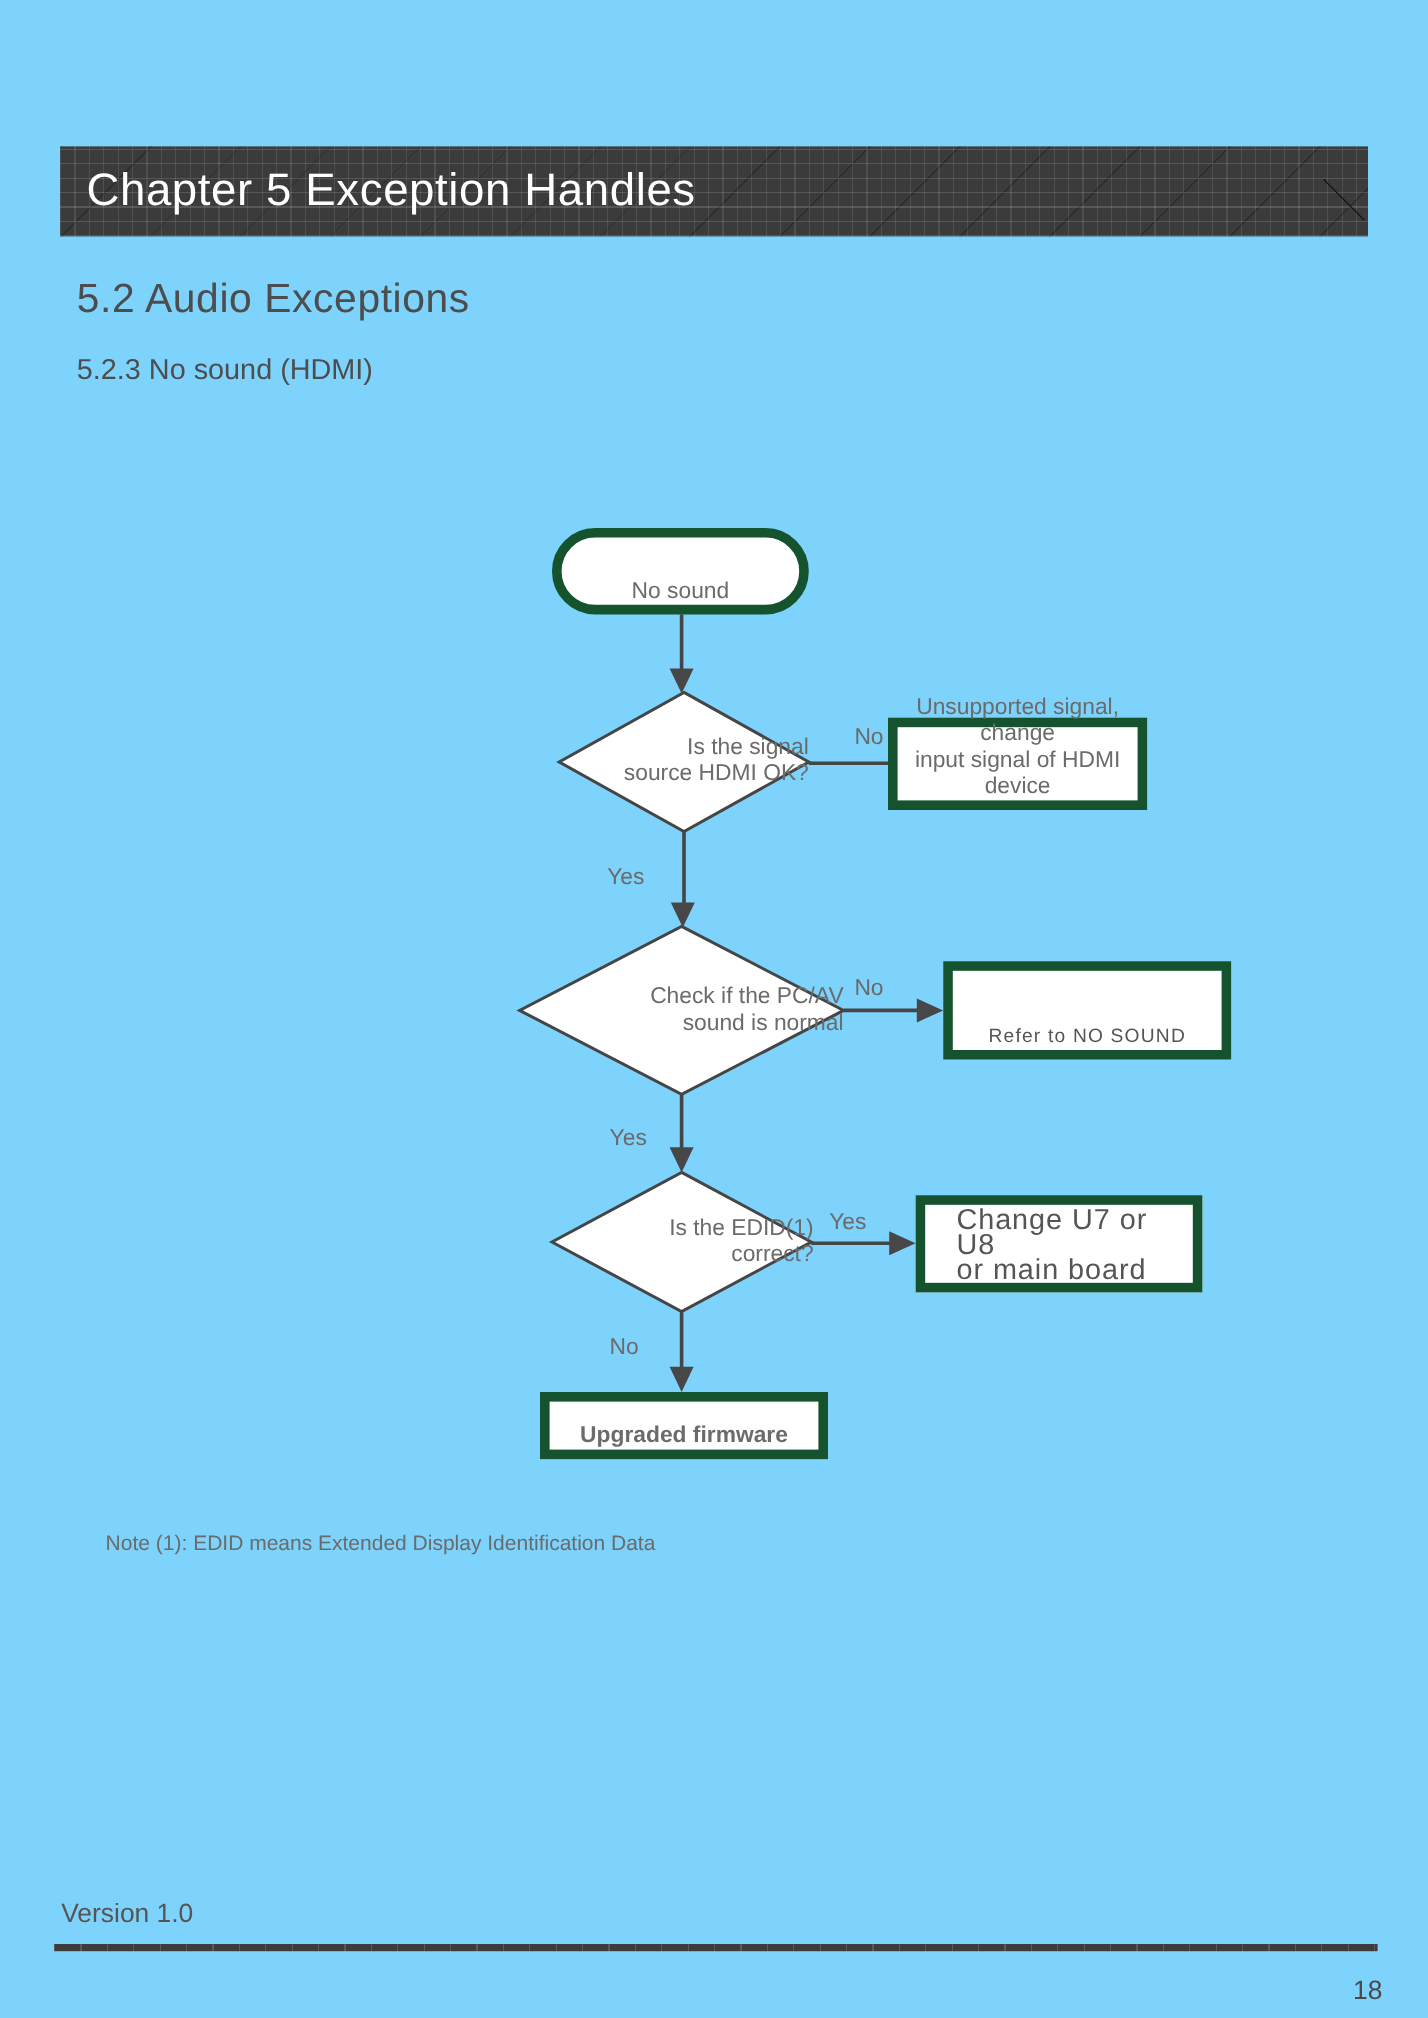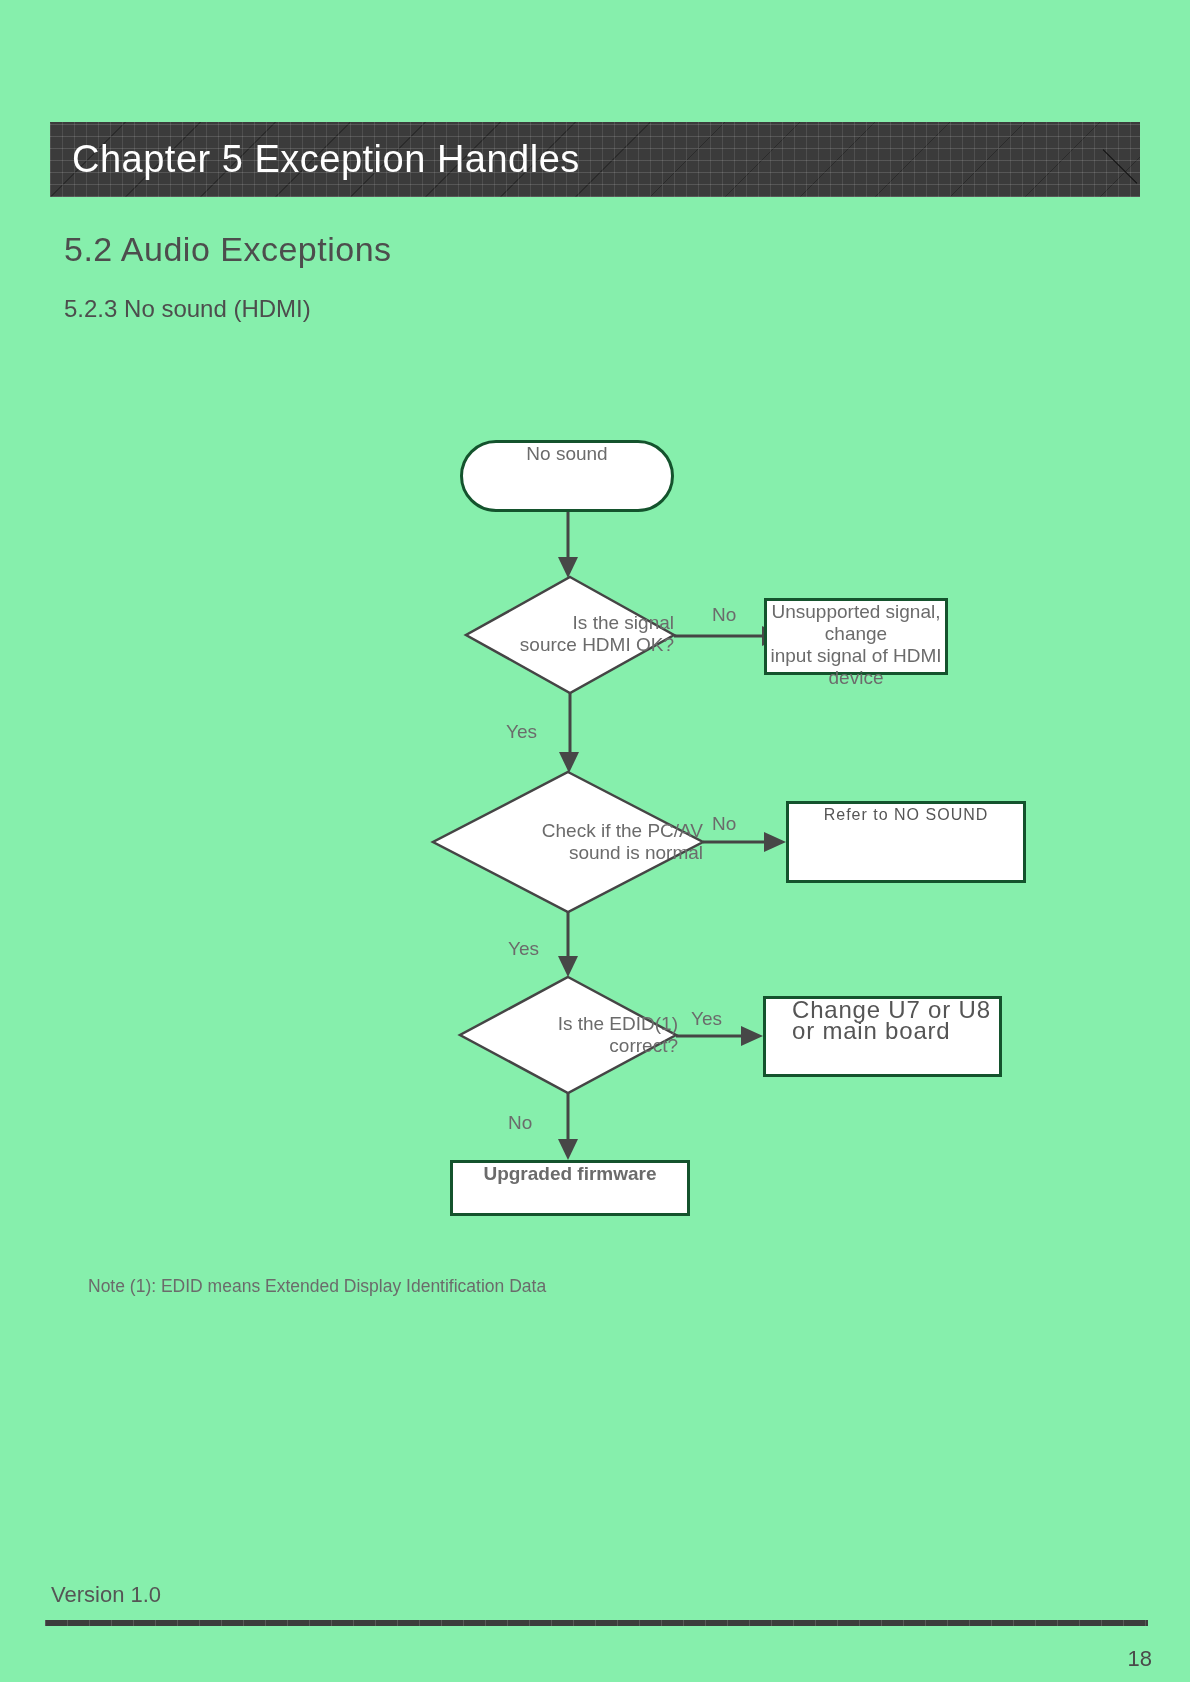--- a/index.html
+++ b/index.html
@@ -1,17 +1,17 @@
 <!DOCTYPE html>
 <html><head>
 <meta charset="utf-8">
 <style>
   html,body{margin:0;padding:0;background:#fff;}
   .page{
-    position:relative;width:1190px;height:1682px;background:#86efac;overflow:hidden;
+    position:relative;width:1190px;height:1682px;background:#7dd3fc;overflow:hidden;
     font-family:"Liberation Sans","DejaVu Sans",sans-serif;
   }
   
   .chapter-band{
     position:absolute;left:50px;top:122px;width:1090px;height:75px;
     background-color:#3b3b3b;
     background-image:
       repeating-linear-gradient(0deg, rgba(255,255,255,0.14) 0 1px, transparent 1px 12px),
       repeating-linear-gradient(90deg, rgba(255,255,255,0.10) 0 1px, transparent 1px 12px),
       repeating-linear-gradient(135deg, rgba(0,0,0,0.28) 0 1px, transparent 1px 53px);
@@ -30,26 +30,26 @@
     position:absolute;left:64px;top:230px;margin:0;
     font-size:34px;font-weight:400;color:#4d4d4d;letter-spacing:0.5px;
   }
   .subsection-heading{
     position:absolute;left:64px;top:295px;margin:0;
     font-size:24px;font-weight:400;color:#4d4d4d;
   }
   
   .flow-svg{position:absolute;left:0;top:0;width:1190px;height:1682px;pointer-events:none;}
   .node{
-    position:absolute;box-sizing:border-box;background:#fff;border:3px solid #14532d;
-    display:flex;flex-direction:column;align-items:center;justify-content:flex-start;
+    position:absolute;box-sizing:border-box;background:#fff;border:8px solid #14532d;
+    display:flex;flex-direction:column;align-items:center;justify-content:flex-end;
     color:#6b6b6b;font-size:19px;line-height:22px;text-align:center;
   }
   .stadium{left:460px;top:440px;width:214px;height:72px;border-radius:37px;}
-  .box1{left:764px;top:598px;width:184px;height:77px;}
+  .box1{left:740px;top:598px;width:216px;height:77px;}
   .box2{left:786px;top:801px;width:240px;height:82px;color:#555;font-size:16px;letter-spacing:1px;}
   .box3{left:763px;top:996px;width:239px;height:81px;color:#555;font-size:24px;letter-spacing:0.8px;
         align-items:flex-start;padding-left:26px;text-align:left;line-height:21px;}
   .box4{left:450px;top:1160px;width:240px;height:56px;font-weight:bold;}
   .dtext{
     position:absolute;color:#6b6b6b;font-size:19px;line-height:21.5px;text-align:right;
   }
   .dtext1{left:466px;top:612px;width:208px;}
   .dtext2{left:433px;top:820px;width:270px;}
   .dtext3{left:458px;top:1013px;width:220px;}

